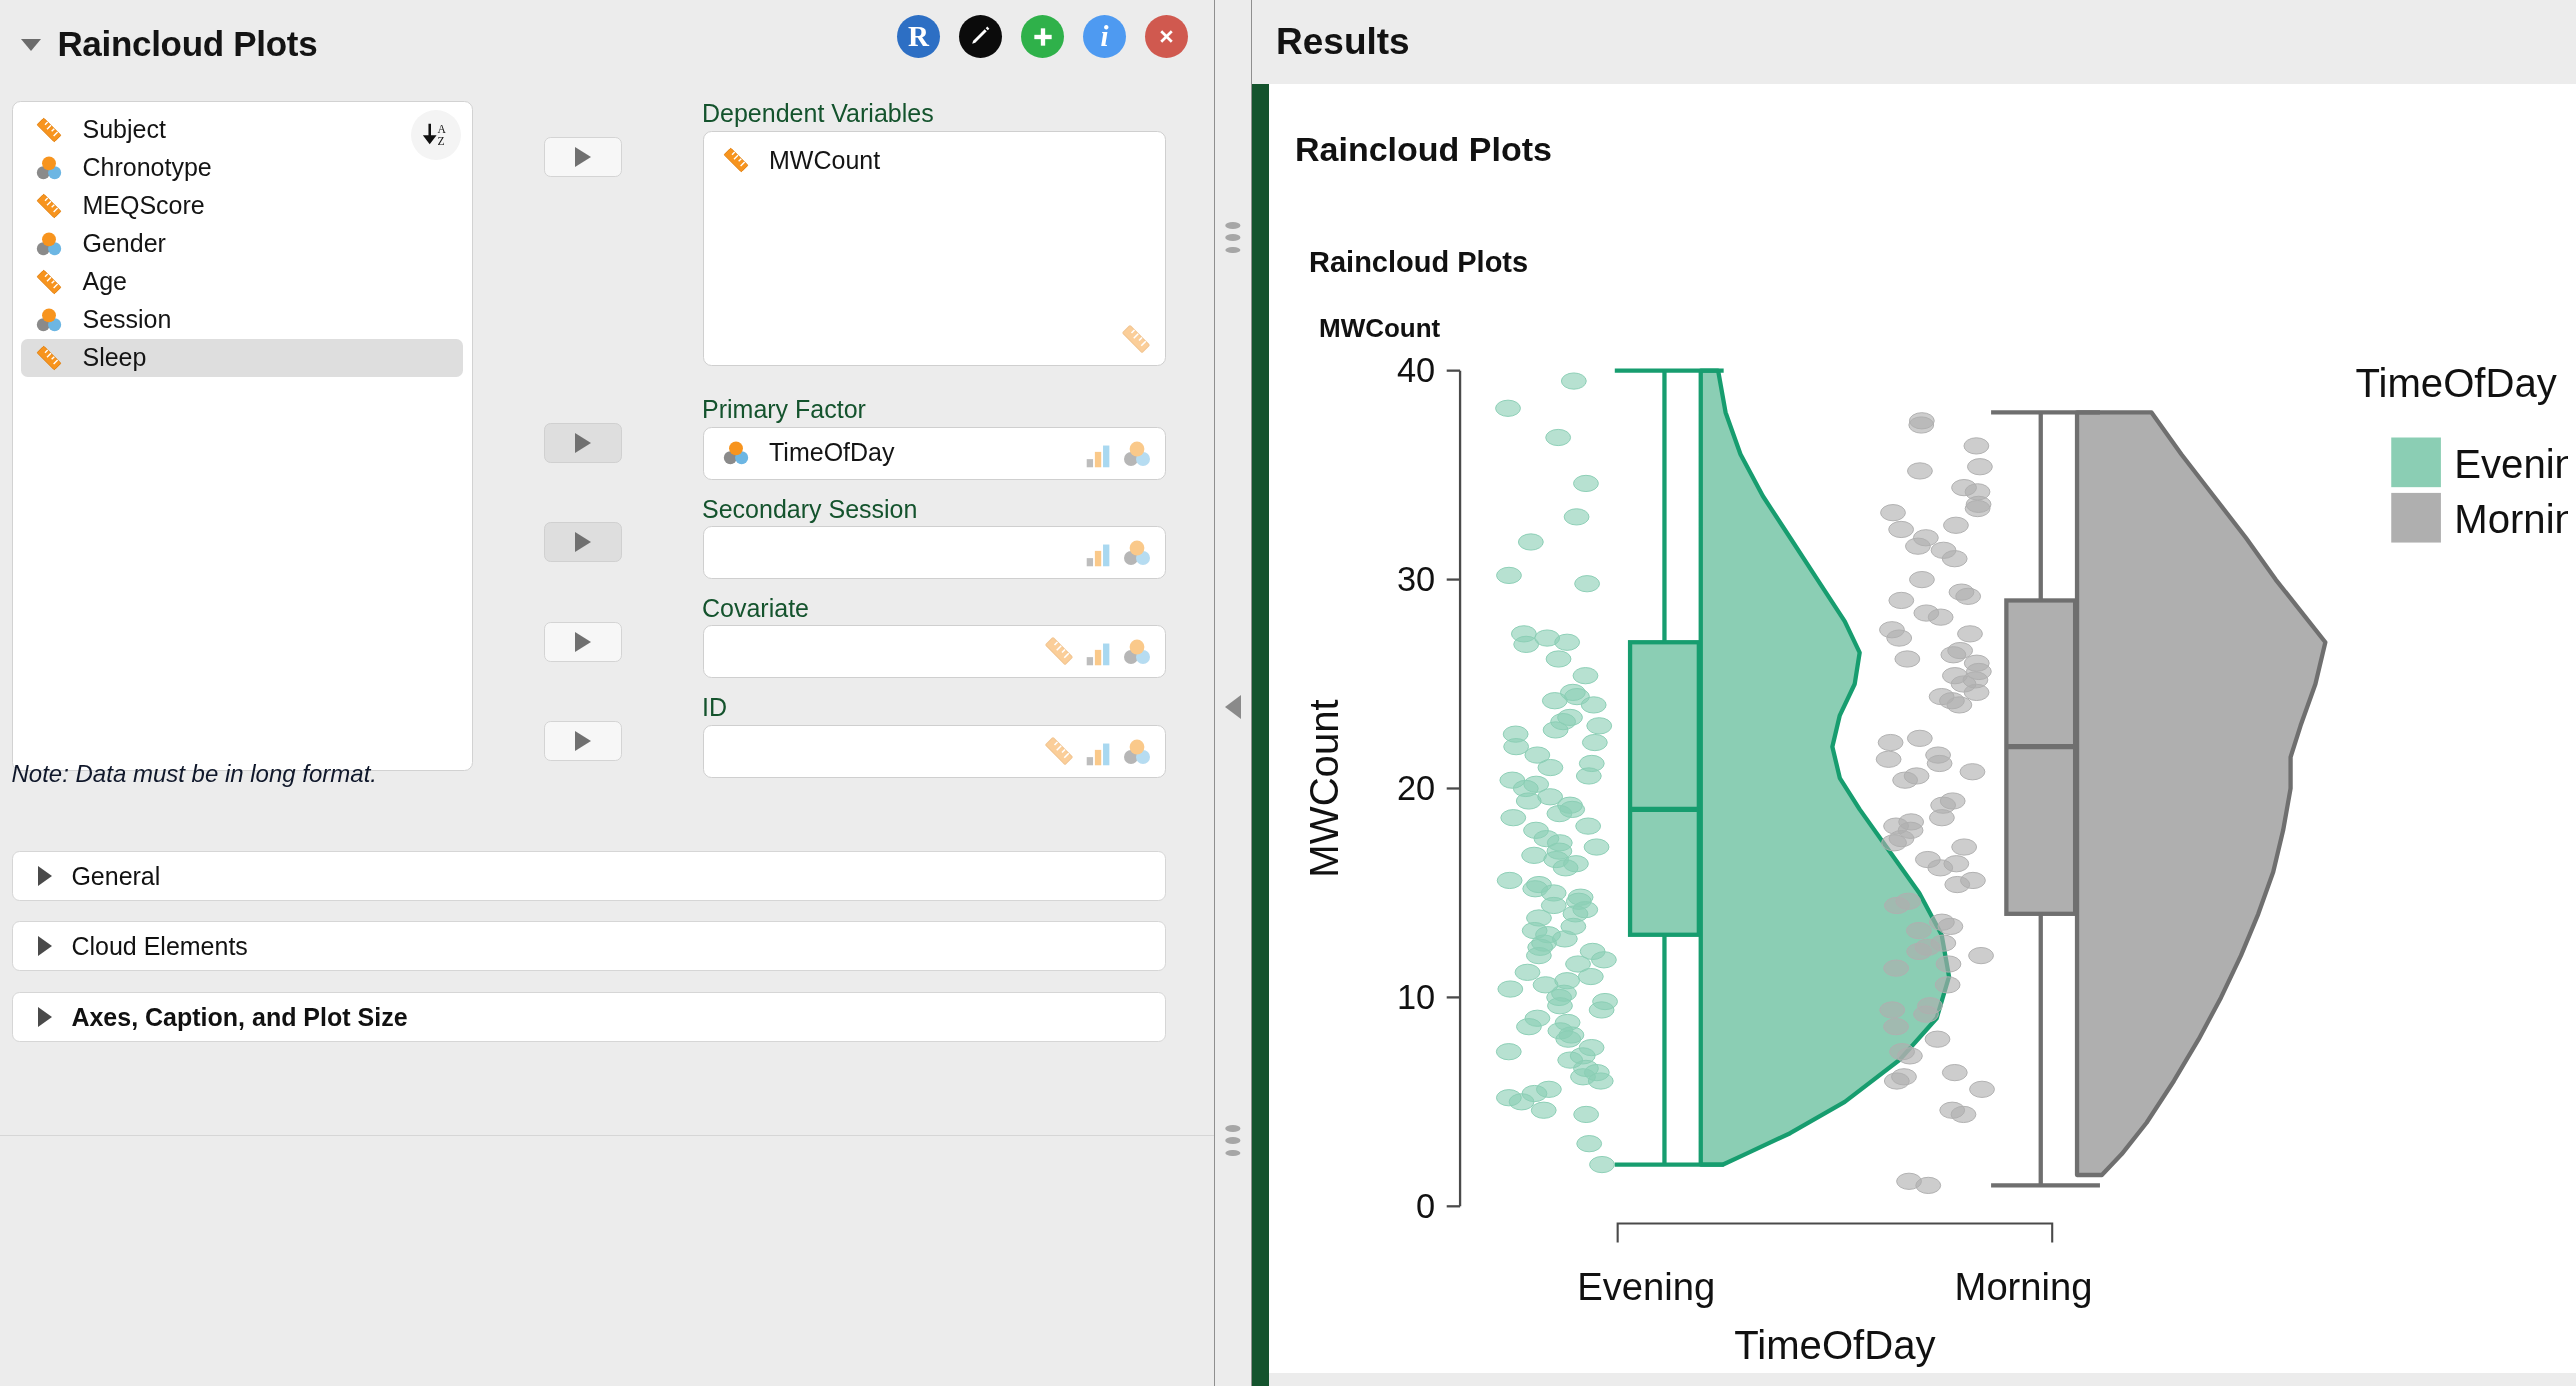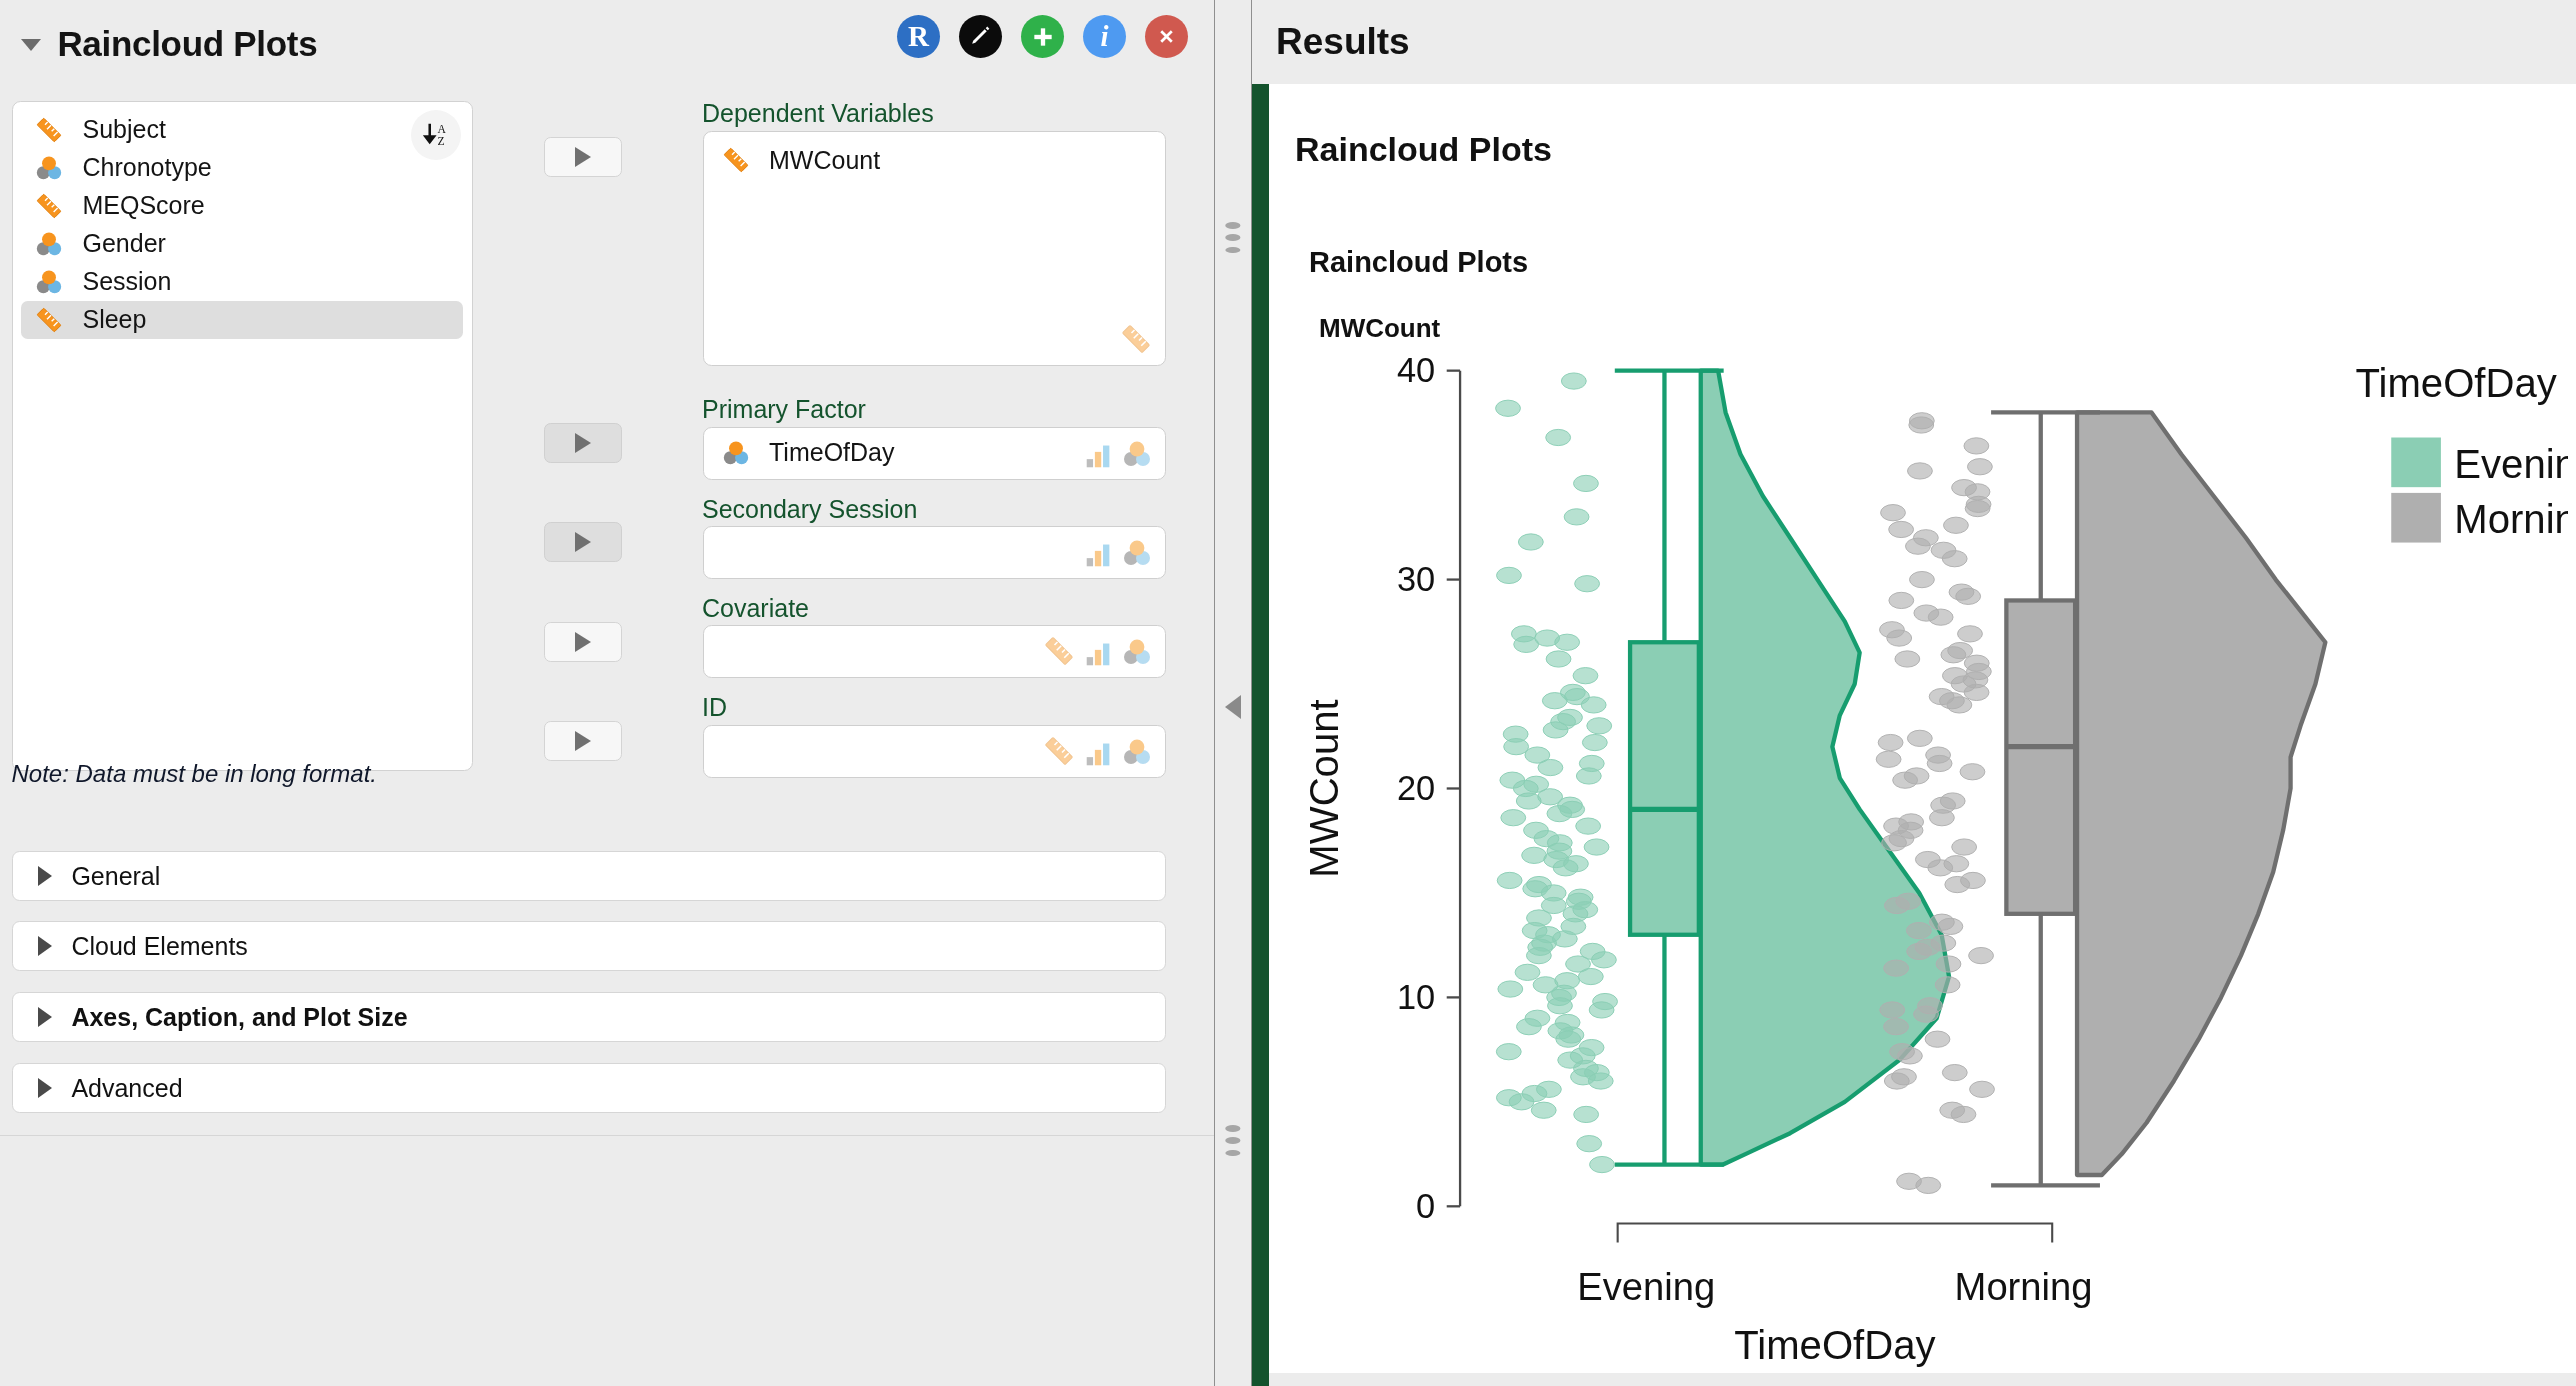--- a/index.html
+++ b/index.html
@@ -268,20 +268,31 @@
                 <circle cx="10" cy="21" r="7" fill="#8a8a8a"></circle>
                 <circle cx="22" cy="21" r="7" fill="#6cb6e3"></circle>
                 <circle cx="16" cy="11" r="7.4" fill="#f7941e"></circle>
               </svg>
             </span>
             <span class="vlabel">Gender</span>
           </div>
           <div class="var-row">
             <span class="ic">
               <svg viewBox="0 0 32 32">
+                <g transform="rotate(45 16 16)">
+                  <rect x="3" y="11" width="26" height="10" rx="1" fill="#f7941e" stroke="#e07d0a" stroke-width="1"></rect>
+                  <path d="M9 11v4M14 11v6M19 11v4M24 11v6" stroke="#fff" stroke-width="1.5"></path>
+                </g>
+              </svg>
+            </span>
+            <span class="vlabel">Age</span>
+          </div>
+          <div class="var-row">
+            <span class="ic">
+              <svg viewBox="0 0 32 32">
                 <circle cx="10" cy="21" r="7" fill="#8a8a8a"></circle>
                 <circle cx="22" cy="21" r="7" fill="#6cb6e3"></circle>
                 <circle cx="16" cy="11" r="7.4" fill="#f7941e"></circle>
               </svg>
             </span>
             <span class="vlabel">Session</span>
           </div>
           <div class="var-row selected">
             <span class="ic">
               <svg viewBox="0 0 32 32">
@@ -427,24 +438,20 @@
       <div class="tri"></div>
       <div class="slabel">General</div>
     </div>
     <div class="section" style="top:921px;">
       <div class="tri"></div>
       <div class="slabel">Cloud Elements</div>
     </div>
     <div class="section" style="top:992px;font-weight:bold;">
       <div class="tri"></div>
       <div class="slabel">Axes, Caption, and Plot Size</div>
-    </div>
-    <div class="section" style="top:1063px;">
-      <div class="tri"></div>
-      <div class="slabel">Advanced</div>
     </div>
 
     <div class="panel-bottom-divider"></div>
   </div>
 
   <div class="splitter">
     <div class="grip" style="top:222px;">
         <span></span>
         <span></span>
         <span></span>

